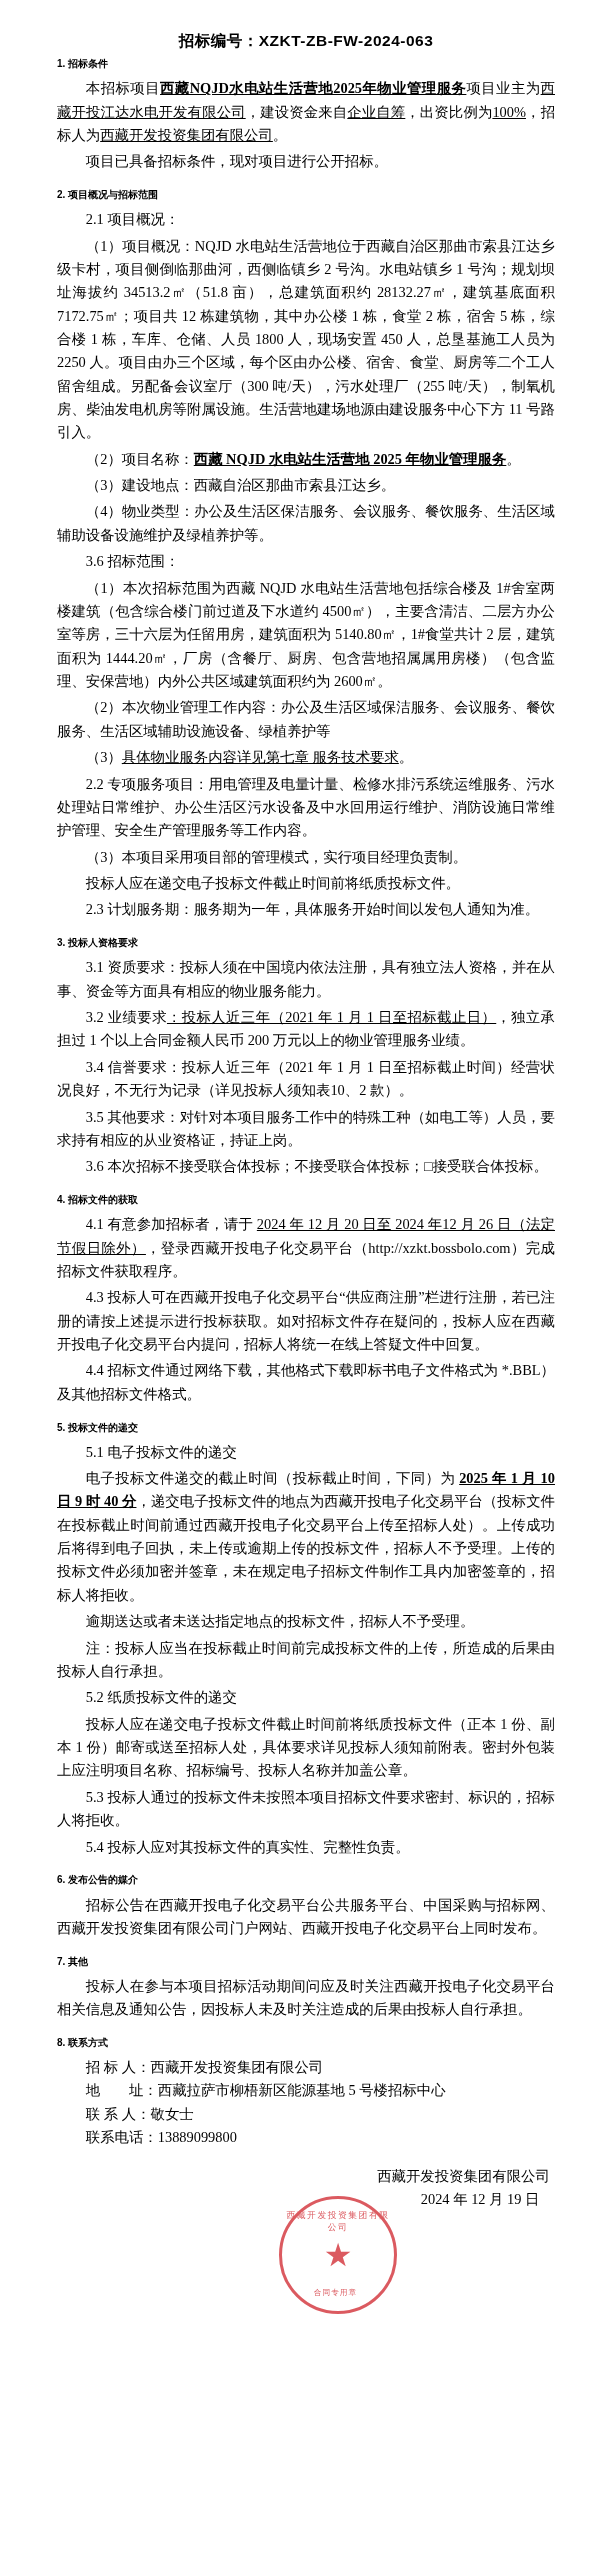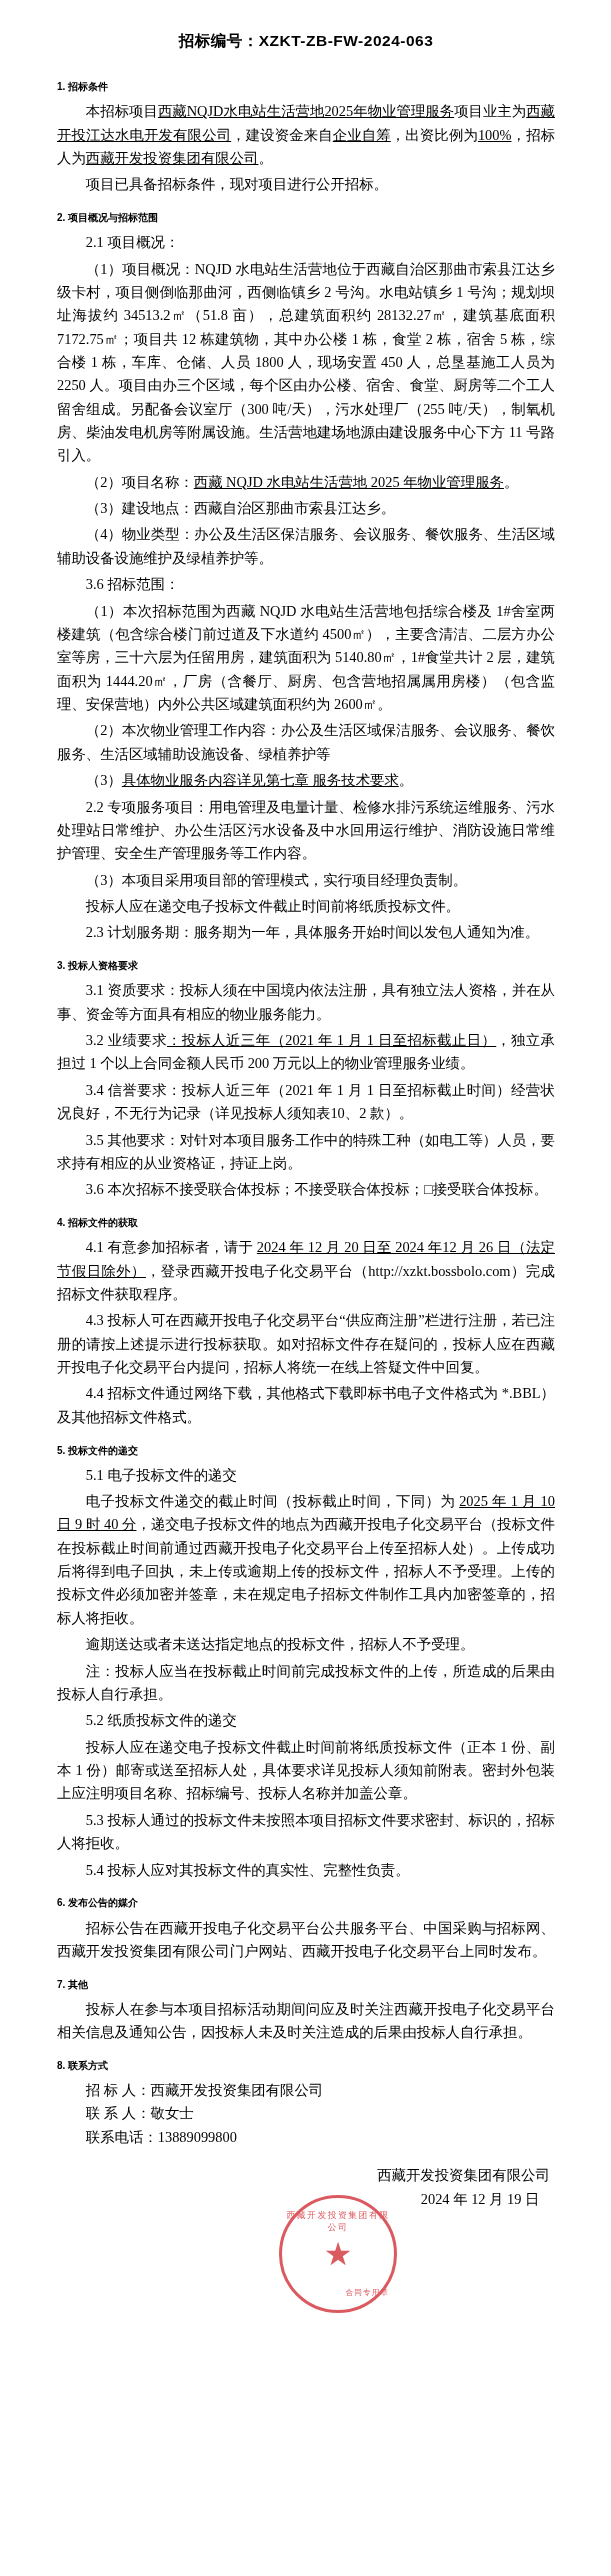--- a/index.html
+++ b/index.html
@@ -18,42 +18,42 @@
     margin: 0 auto;
     background: #ffffff;
     box-sizing: border-box;
     padding: 31px 57px 20.6px 57px;
   }
   .doc-number {
     text-align: center;
     font-size: 15.5px;
     font-weight: bold;
     letter-spacing: 0.5px;
-    margin-bottom: 27px;
+    margin-bottom: 4px;
     font-family: "Liberation Sans", sans-serif;
   }
   .sec-head {
     font-size: 10px;
     font-weight: bold;
     margin: 13.4px 0 6.2px 0;
     line-height: 1.5;
     font-family: "Liberation Sans", sans-serif;
   }
   .sec-head.first { margin-top: 0; }
   p.para {
     font-size: 14.4px;
     line-height: 1.62;
     margin: 0 0 3.1px 0;
     text-align: justify;
     text-justify: inter-ideograph;
     text-indent: 2em;
   }
   .u { text-decoration: underline; }
   .b { font-weight: normal; }
-  .bu { font-weight: normal; text-decoration: underline; }
+  .bu { font-weight: bold; text-decoration: underline; }
   .contact-block {
     font-size: 14.4px;
     line-height: 1.62;
     margin: 0;
   }
   .contact-block .row {
     display: block;
     text-indent: 2em;
   }
   .sign-area {
@@ -102,21 +102,21 @@
     color: #d4373e;
     font-size: 8.8px;
     letter-spacing: 1.5px;
     font-family: "Liberation Sans", sans-serif;
   }
   .seal .seal-sub {
     position: absolute;
     left: 0;
     right: 5px;
     bottom: 12.4px;
-    text-align: right;
+    text-align: center;
     color: #d4373e;
     font-size: 7.7px;
     letter-spacing: 1px;
     font-family: Liberation Serif, serif;
   }
 </style>
 </head>
 <body>
 
 <div class="page">
@@ -166,20 +166,21 @@
 
   <div class="sec-head">6. 发布公告的媒介</div>
   <p class="para">招标公告在西藏开投电子化交易平台公共服务平台、中国采购与招标网、西藏开发投资集团有限公司门户网站、西藏开投电子化交易平台上同时发布。</p>
 
   <div class="sec-head">7. 其他</div>
   <p class="para">投标人在参与本项目招标活动期间问应及时关注西藏开投电子化交易平台相关信息及通知公告，因投标人未及时关注造成的后果由投标人自行承担。</p>
 
   <div class="sec-head">8. 联系方式</div>
   <div class="contact-block">
     <span class="row"><span>招 标 人：</span><span>西藏开发投资集团有限公司</span></span>
+    <span class="row"><span>地　　址：</span><span>西藏拉萨市柳梧新区能源基地 5 号楼招标中心</span></span>
     <span class="row"><span>联 系 人：</span><span>敬女士</span></span>
     <span class="row"><span>联系电话：</span><span>13889099800</span></span>
   </div>
 
   <div class="sign-area">
     <div class="sign-name">西藏开发投资集团有限公司</div>
     <div class="sign-date">2024 年 12 月 19 日</div>
     <div class="seal">
       <div class="seal-text">西藏开发投资集团有限公司</div>
       <div class="star">★</div>

